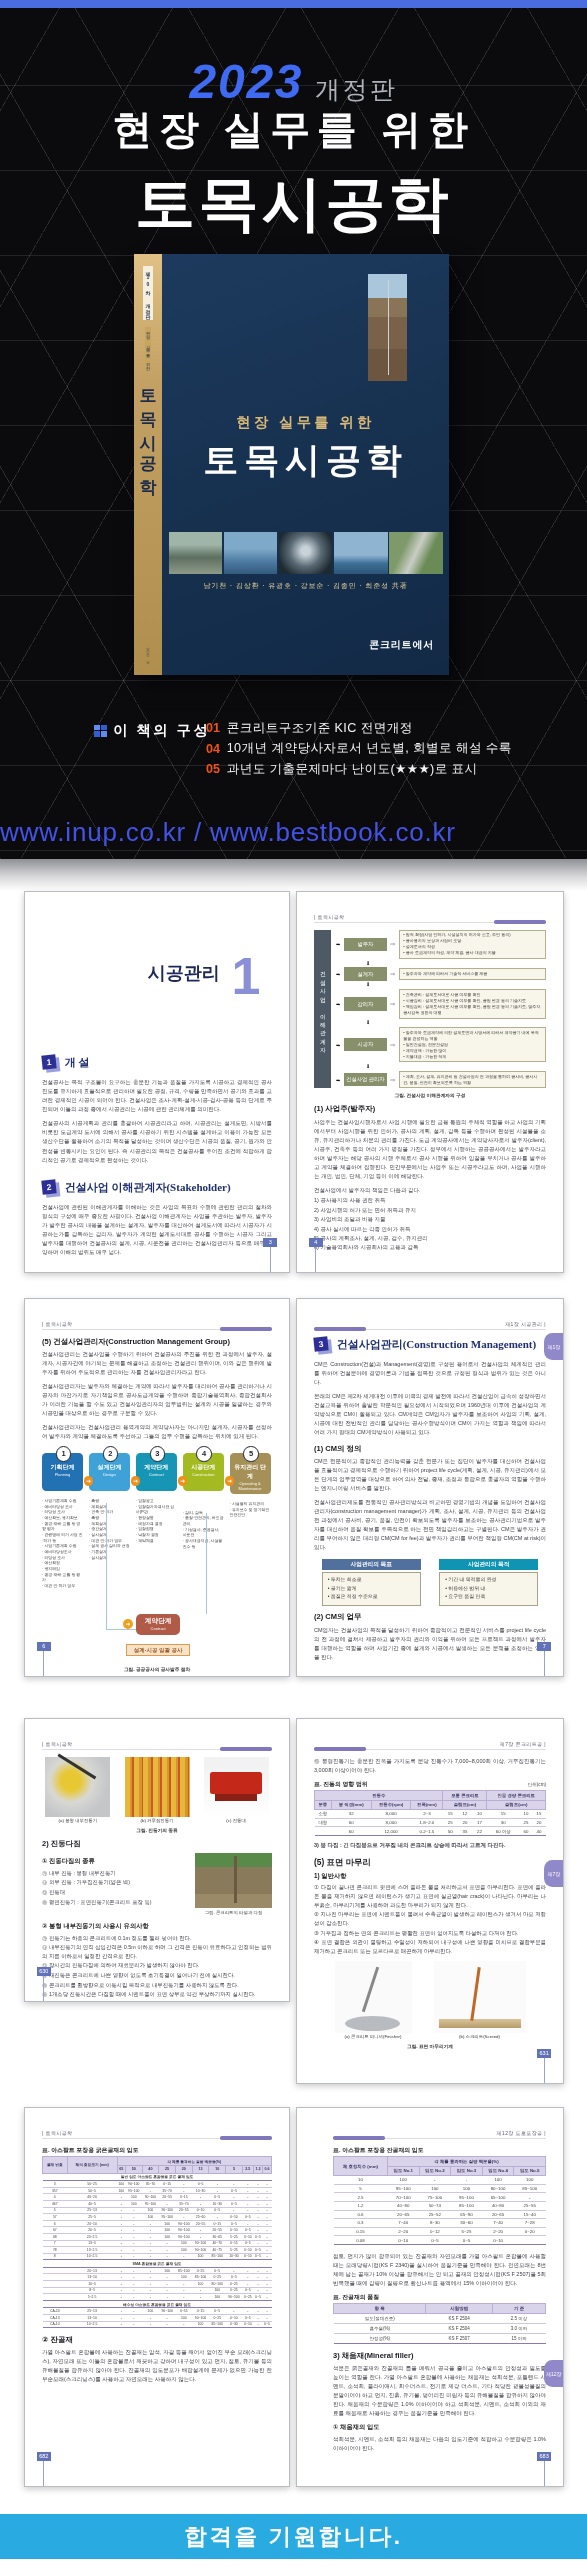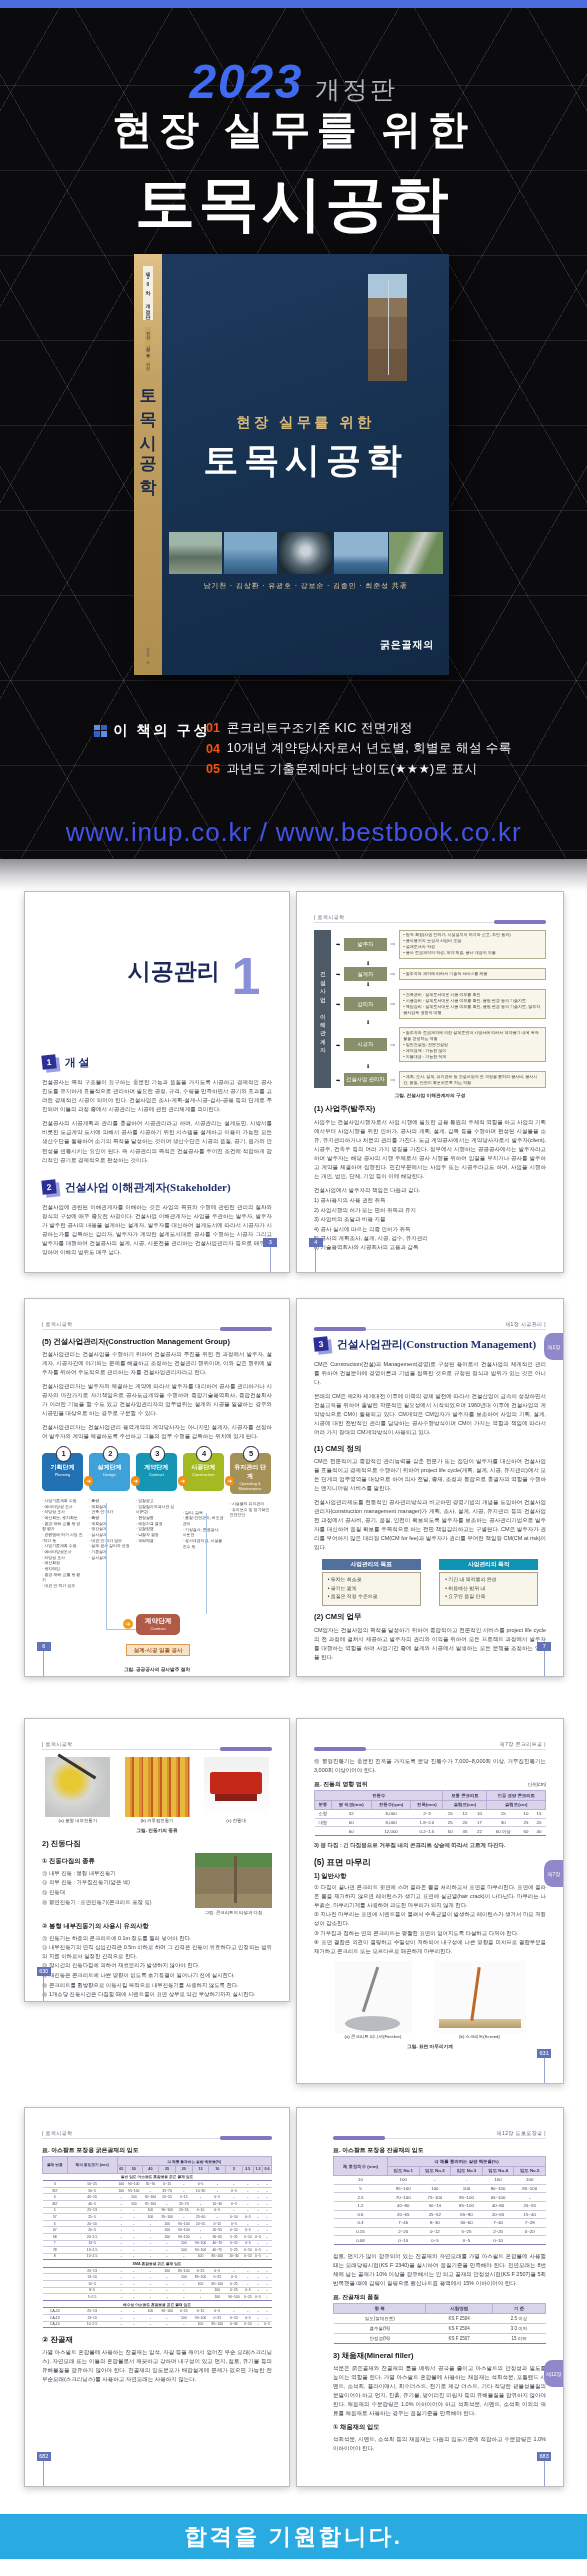--- a/index.html
+++ b/index.html
@@ -53,21 +53,21 @@
   .comp{position:absolute;left:0;top:718px;width:587px;}
   .comp-label{position:absolute;left:94px;top:3.4px;display:flex;align-items:center;gap:6.7px;}
   .comp-icon{display:grid;grid-template-columns:5.9px 5.9px;grid-template-rows:5.9px 5.9px;gap:0.8px;}
   .comp-icon span{display:block;}
   .ci-a{background:#5d8df2;}.ci-b{background:#2f5fd0;}
   .comp-text{color:#fff;font-size:14.3px;font-weight:bold;letter-spacing:2.5px;}
   .comp-items{position:absolute;left:206px;top:0;}
   .comp-row{height:20.6px;display:flex;align-items:center;white-space:nowrap;}
   .comp-num{color:#f05314;font-weight:bold;font-size:12.6px;margin-right:6.7px;}
   .comp-it{color:#f2f2f2;font-size:12.6px;letter-spacing:0.4px;}
-  .urls{position:absolute;left:0;top:817px;width:587px;text-align:center;color:#4353e8;
+  .urls{position:absolute;left:0;top:817px;width:587px;color:#4353e8;
         font-size:26px;letter-spacing:0.8px;}
   .hdr-fade{position:absolute;left:0;top:859px;width:587px;height:32px;
         background:linear-gradient(180deg,#8f9095,#d8d8da 55%,#ffffff);}
   
   .page{position:absolute;background:#fff;border:0.8px solid #b9bcc2;box-shadow:0 2.5px 6.7px rgba(0,0,0,.22);
         overflow:hidden;box-sizing:border-box;padding:20px 17px;}
   .pg-l{left:24px;width:266px;}
   .pg-r{left:296px;width:268px;}
   .runhead{position:relative;height:10px;border-bottom:0.8px solid #dcdce2;margin-bottom:6.7px;}
   .rh-txt{font-size:5px;color:#5a5a72;letter-spacing:0.4px;}
@@ -85,21 +85,21 @@
   .bold-h{font-size:7.5px;font-weight:bold;color:#18181f;margin:6.7px 0 3.4px 0;}
   .sub-h{font-size:6.3px;font-weight:bold;color:#222;margin:4.2px 0 2.5px 0;}
   .sechead{display:flex;align-items:center;gap:8.4px;margin:0 0 8.4px 0;}
   .secnum{width:14.3px;height:14.3px;background:#2d2f96;color:#fff;font-size:8.4px;font-weight:bold;
         display:flex;align-items:center;justify-content:center;transform:rotate(-6deg);
         box-shadow:3.4px 3.4px 0 #9aa0dc;}
   .sectitle{font-family:"Liberation Serif","DejaVu Serif",serif;font-weight:bold;font-size:11px;color:#203070;}
   .caption{font-size:4.7px;color:#333;text-align:center;font-weight:bold;margin:3.4px 0;}
   
   .ch-open{text-align:right;margin:34px 11.7px 0 0;height:59px;}
-  .ch-title{font-family:"Liberation Serif","DejaVu Serif",serif;font-size:23px;color:#1c2858;font-weight:bold;vertical-align:15px;}
+  .ch-title{font-family:"Liberation Serif","DejaVu Serif",serif;font-size:18px;color:#1c2858;font-weight:bold;vertical-align:15px;}
   .ch-num{font-size:52px;color:#8a90d8;font-weight:bold;margin-left:11.7px;}
   
   .sk{position:relative;display:flex;gap:5px;margin:3.4px 0 1.7px 0;}
   .sk-bar{width:17px;background:#4d5a66;color:#fff;font-size:5.9px;writing-mode:vertical-rl;
         text-orientation:upright;display:flex;align-items:center;justify-content:center;letter-spacing:2.5px;}
   .sk-rows{flex:1;display:flex;flex-direction:column;gap:2.5px;}
   .sk-row{display:flex;align-items:center;gap:3.4px;}
   .sk-arr{font-size:5px;color:#111;}
   .sk-box{width:42px;background:#87906b;color:#fff;font-size:5.3px;text-align:center;
         padding:3.4px 0.8px;line-height:1.25;}
@@ -213,21 +213,21 @@
         <div class="cov-sub">현장 실무를 위한</div>
         <div class="cov-title">토목시공학</div>
         <div class="cov-strip">
           <div class="mp1"></div>
           <div class="mp2"></div>
           <div class="mp3"></div>
           <div class="mp4"></div>
           <div class="mp5"></div>
         </div>
         <div class="cov-auth">남기천 · 김상환 · 유광호 · 강보순 · 김종민 · 최준성 共著</div>
-        <div class="cov-pub">굵은골재의</div>
+        <div class="cov-pub">콘크리트에서</div>
       </div>
     </div>
 
     <div class="comp">
       <div class="comp-label">
         <span class="comp-icon">
             <span class="ci-a"></span>
             <span class="ci-b"></span>
             <span class="ci-b"></span>
             <span class="ci-a"></span>

